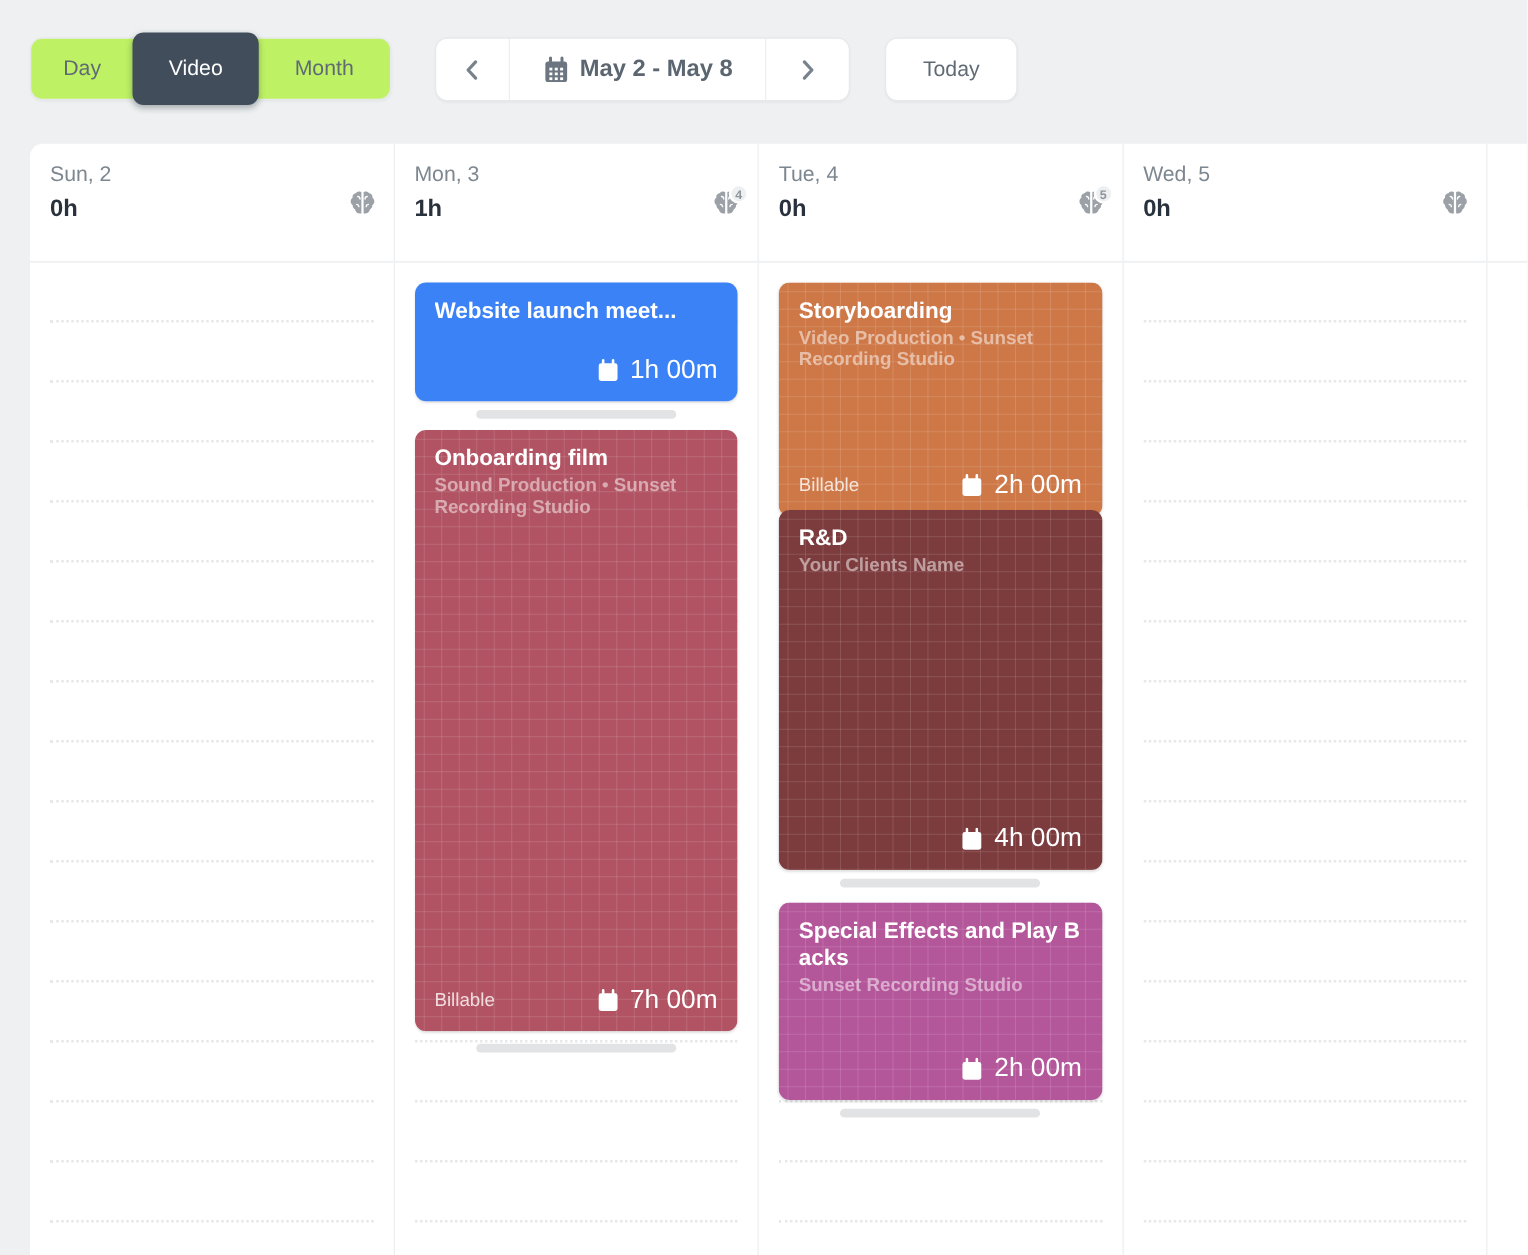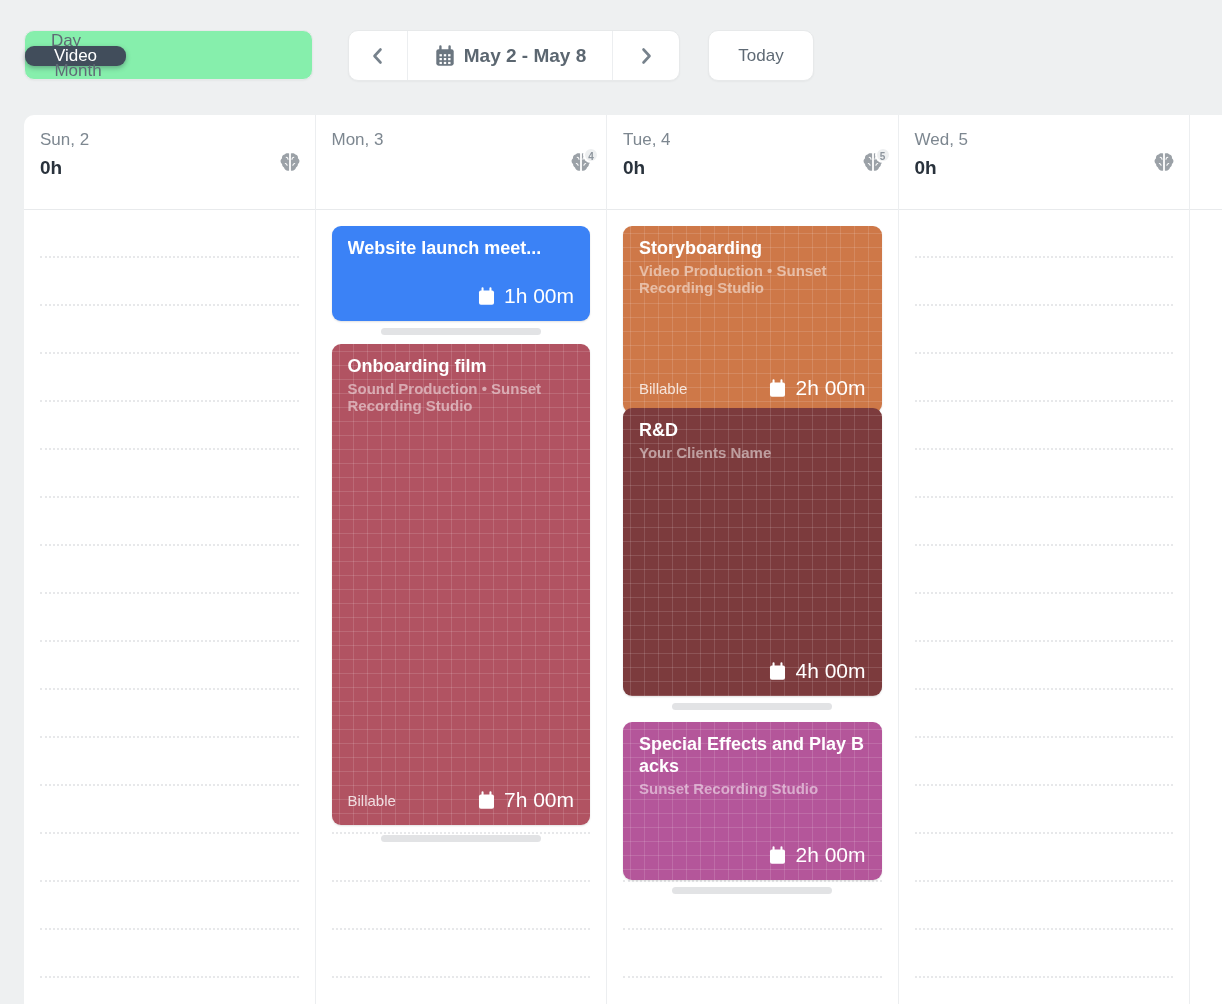--- a/index.html
+++ b/index.html
@@ -8,24 +8,23 @@
     background:#eef0f1;
     font-family:"Liberation Sans", sans-serif;
     position:relative;
     color:#2a3643;
   }
 
   
   .toolbar { position:absolute; top:0; left:0; width:100%; height:115px; }
   .seg {
     position:absolute; left:24px; top:30px; height:50px; width:289px;
-    background:#86efac; border:1px solid #e7e9ea; border-radius:10px;
+    background:#bef264; border:1px solid #e7e9ea; border-radius:10px;
     display:flex; 
     box-shadow:0 1px 2px rgba(0,0,0,.04);
-    flex-direction:column;
   }
   .seg-btn {
     border:none; background:transparent; cursor:pointer;
     font-family:inherit; font-size:17px; color:#5f6a75;
     height:100%;
   }
   .seg-btn.day { width:82px; }
   .seg-btn.month { width:106px; }
   .seg-btn.active {
     width:101px; height:58px; margin:-5px 0; border-radius:9px;
@@ -228,20 +227,21 @@
         <div class="rowline" style="top: 622px;"></div>
         <div class="rowline" style="top: 670px;"></div>
         <div class="rowline" style="top: 718px;"></div>
         <div class="rowline" style="top: 766px;"></div>
       </div>
   </div>
 
   <div class="col">
     <div class="col-head">
       <div class="day-name">Mon, 3</div>
+      <div class="day-total">1h</div>
       <span class="head-ic">
         <svg width="24" height="24" viewBox="0 0 24 24">
             <use href="#brain-icon"></use>
           </svg>
         <span class="badge">4</span>
       </span>
     </div>
     <div class="col-body">
 
       <div class="card ev-m0" style="background-color: #3b82f6;">

